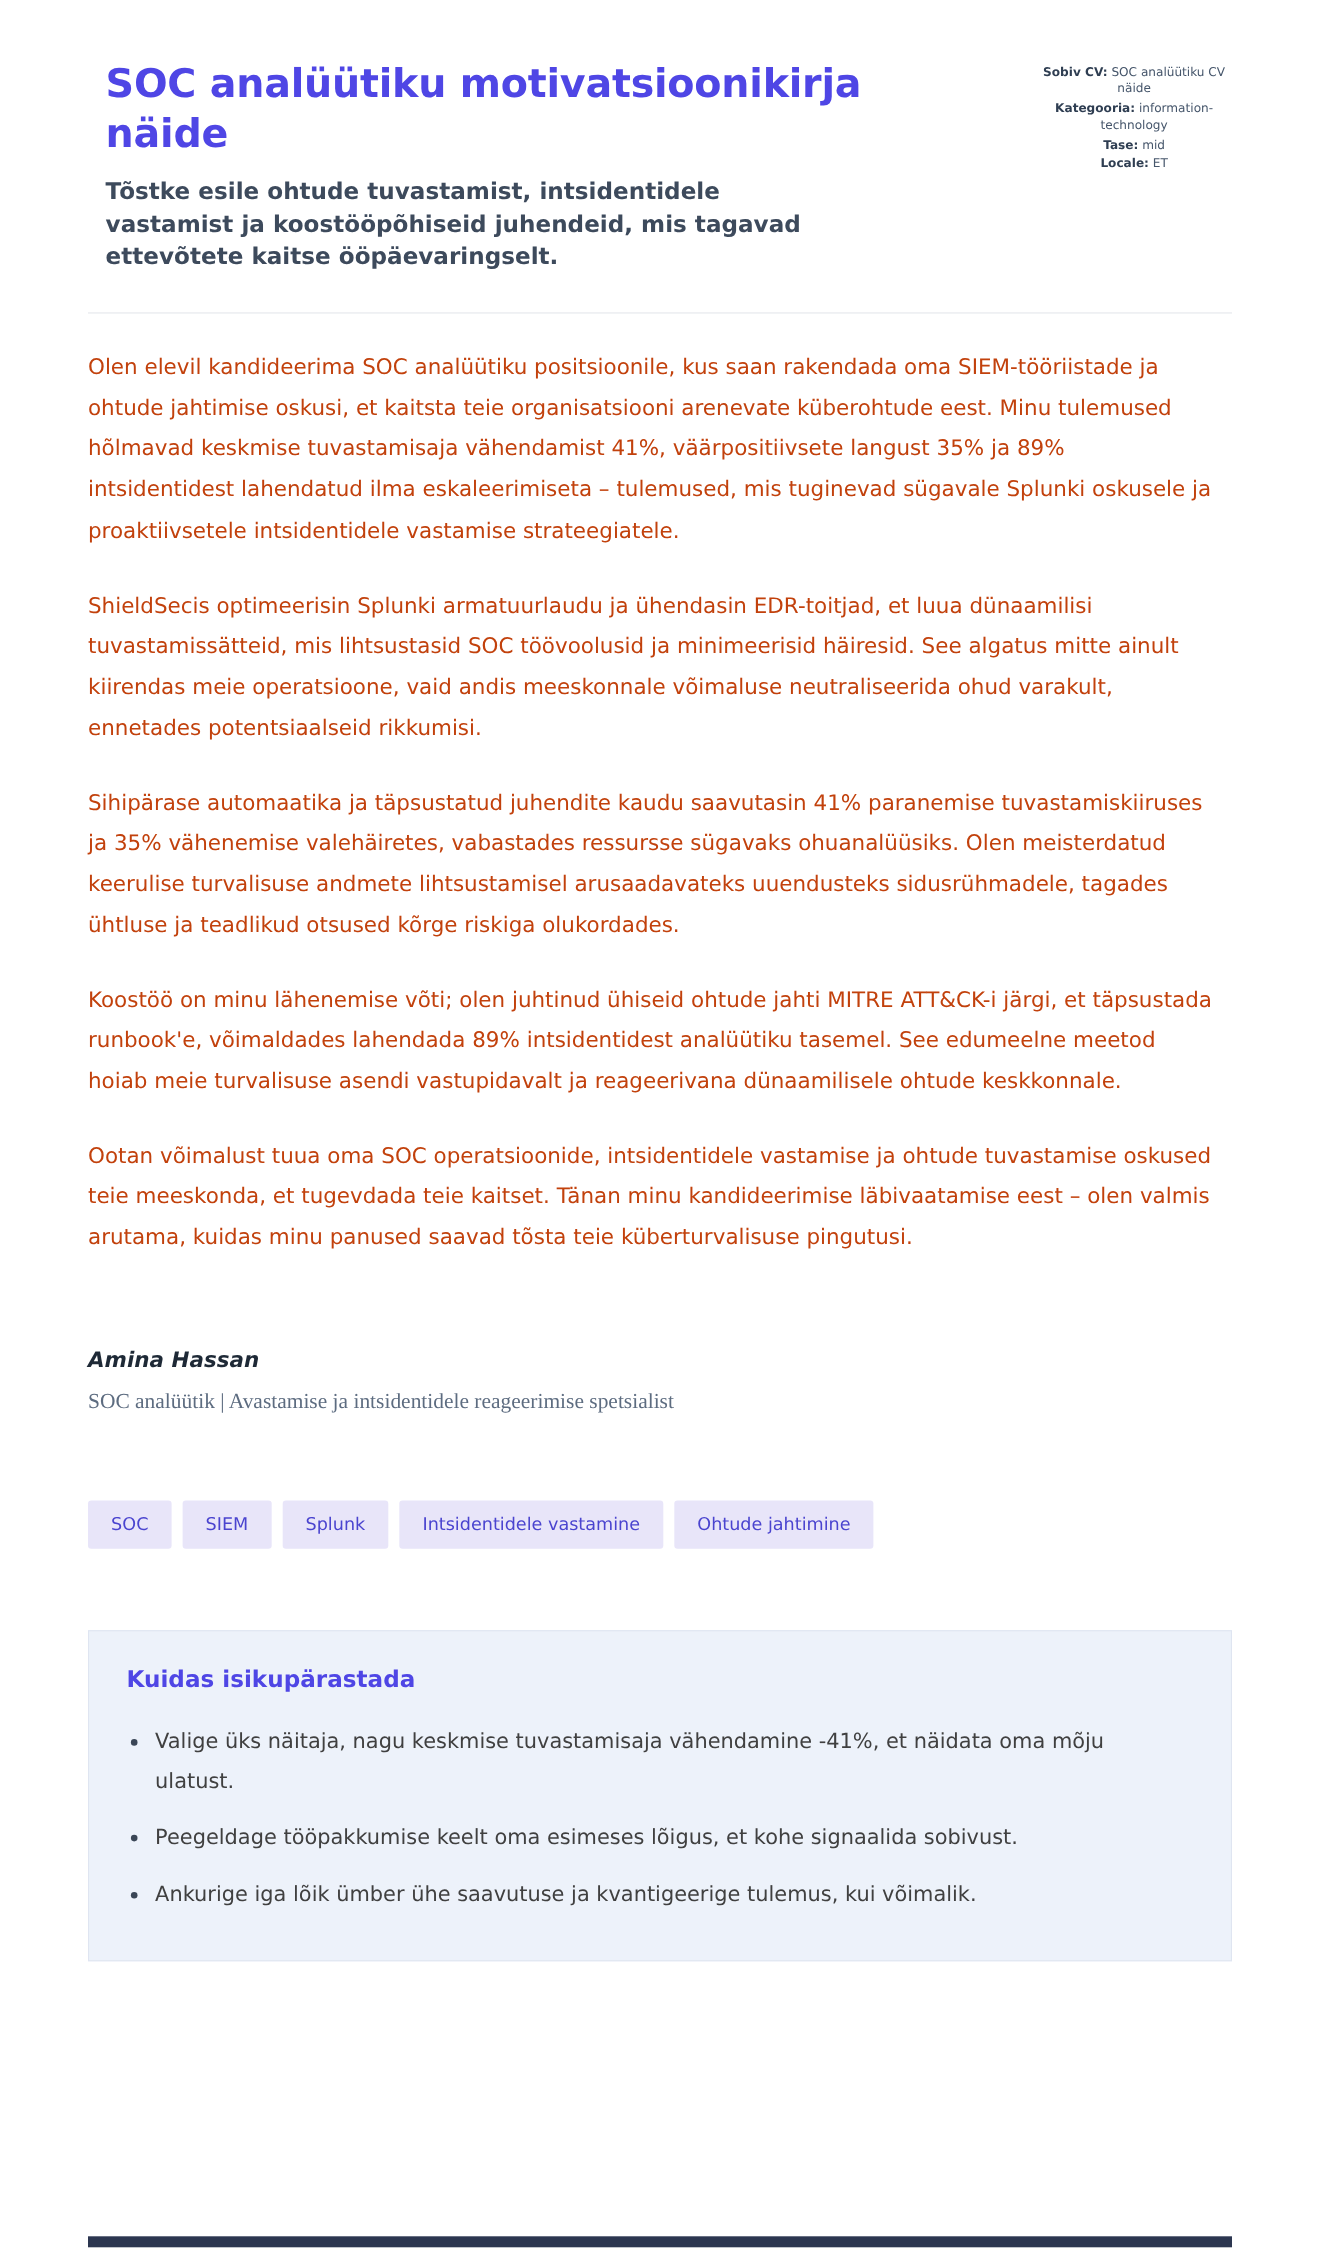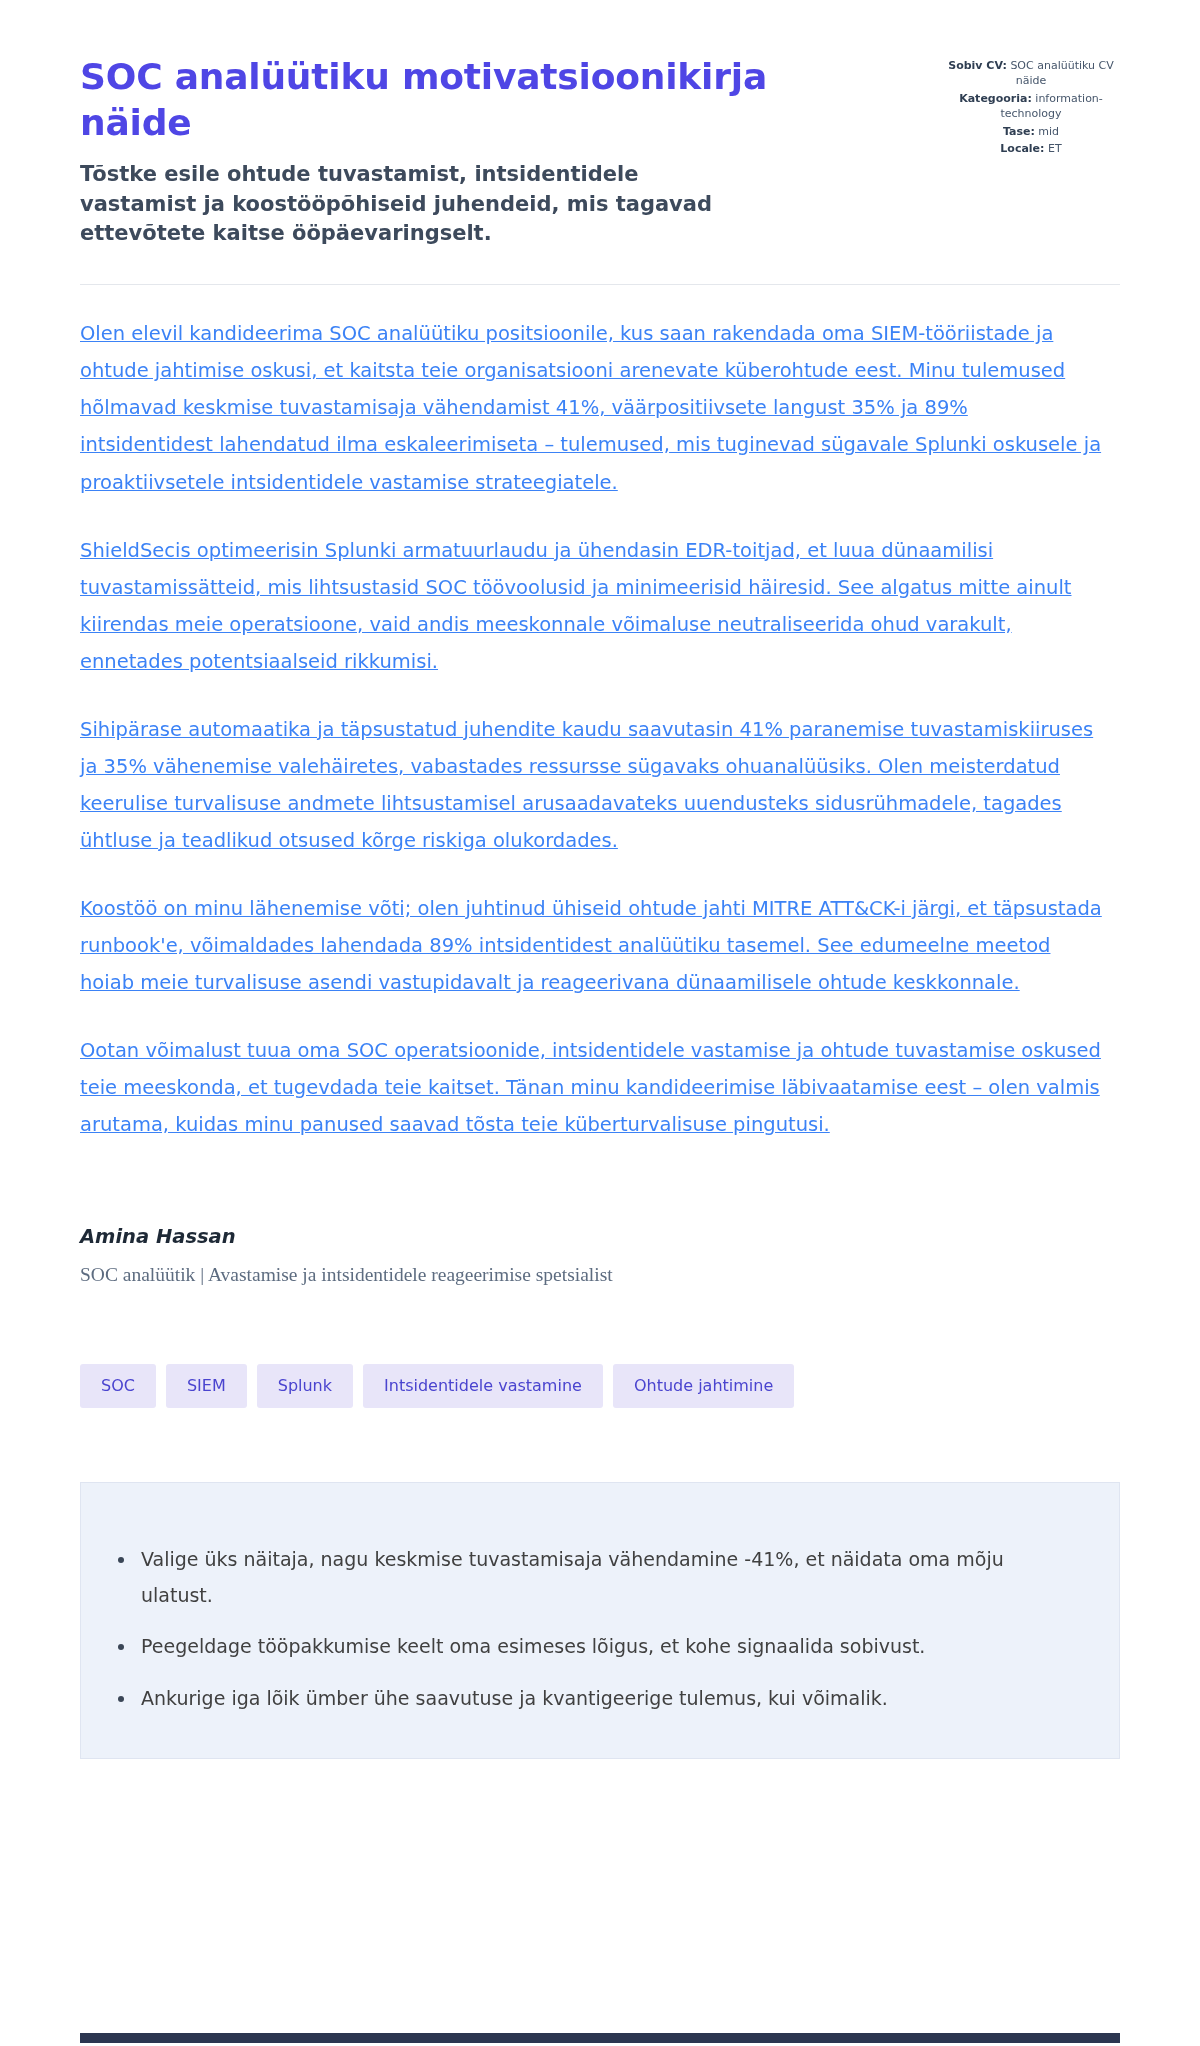--- a/index.html
+++ b/index.html
@@ -6,43 +6,42 @@
   body{
     width:1200px;height:2046px;position:relative;overflow:hidden;
     background:#ffffff;
     font-family:"DejaVu Sans","Liberation Sans",sans-serif;
     -webkit-font-smoothing:antialiased;
   }
   .content{padding:54px 80px 0 80px;}
 
   
   .head{display:flex;justify-content:space-between;align-items:flex-start;}
-  .head-left{max-width:790px;}
+  .head-left{max-width:790px;margin-left:16px;}
   .title{
     margin:0;font-size:36px;line-height:1.28;font-weight:bold;
     color:#4f46e5;letter-spacing:-0.2px;
   }
   .subtitle{
     margin:14px 0 0;font-size:21px;font-weight:bold;color:#3d4a5c;
     line-height:1.4;max-width:635px;
   }
   .meta{
     width:178px;flex-shrink:0;text-align:center;
     font-size:11px;line-height:1.4;color:#46566b;padding-top:4px;
   }
   .meta-item{margin:0 0 2px;}
   .meta-item b{color:#2f3e52;}
   .divider{border:0;border-top:1px solid #e4e7ec;margin:36px 0 0;}
 
   
   .greeting{margin:50px 0 0;font-size:19px;font-weight:bold;color:#4f46e5;}
   .para{
-    margin:31px 0 0;font-size:19.5px;line-height:1.9;color:#3b82f6;
+    margin:31px 0 0;font-size:19.5px;line-height:1.9;color:#c2410c;
     max-width:1022px;
-    text-decoration:underline;
   }
   .para:first-of-type{margin-top:30px;}
 
   .sig-name{margin:82px 0 0;font-size:19.5px;font-weight:bold;color:#1e2936;font-style:italic;}
   .sig-role{margin:16px 0 0;font-size:19.5px;color:#5d6c80;font-family:Liberation Serif, serif;}
 
   
   .tags{margin-top:78px;display:flex;gap:10px;flex-wrap:wrap;}
   .tag{
     display:inline-block;background:#e8e5f9;color:#4a44cf;
@@ -115,20 +114,21 @@
 
   <div class="tags">
     <span class="tag">SOC</span>
     <span class="tag">SIEM</span>
     <span class="tag">Splunk</span>
     <span class="tag">Intsidentidele vastamine</span>
     <span class="tag">Ohtude jahtimine</span>
   </div>
 
   <div class="personalize">
+    <h2 class="p-heading">Kuidas isikupärastada</h2>
     <ul class="p-list">
       <li>Valige üks näitaja, nagu keskmise tuvastamisaja vähendamine -41%, et näidata oma mõju ulatust.</li>
       <li>Peegeldage tööpakkumise keelt oma esimeses lõigus, et kohe signaalida sobivust.</li>
       <li>Ankurige iga lõik ümber ühe saavutuse ja kvantigeerige tulemus, kui võimalik.</li>
     </ul>
   </div>
 
 </div>
 
 <div class="footer-bar"></div>

